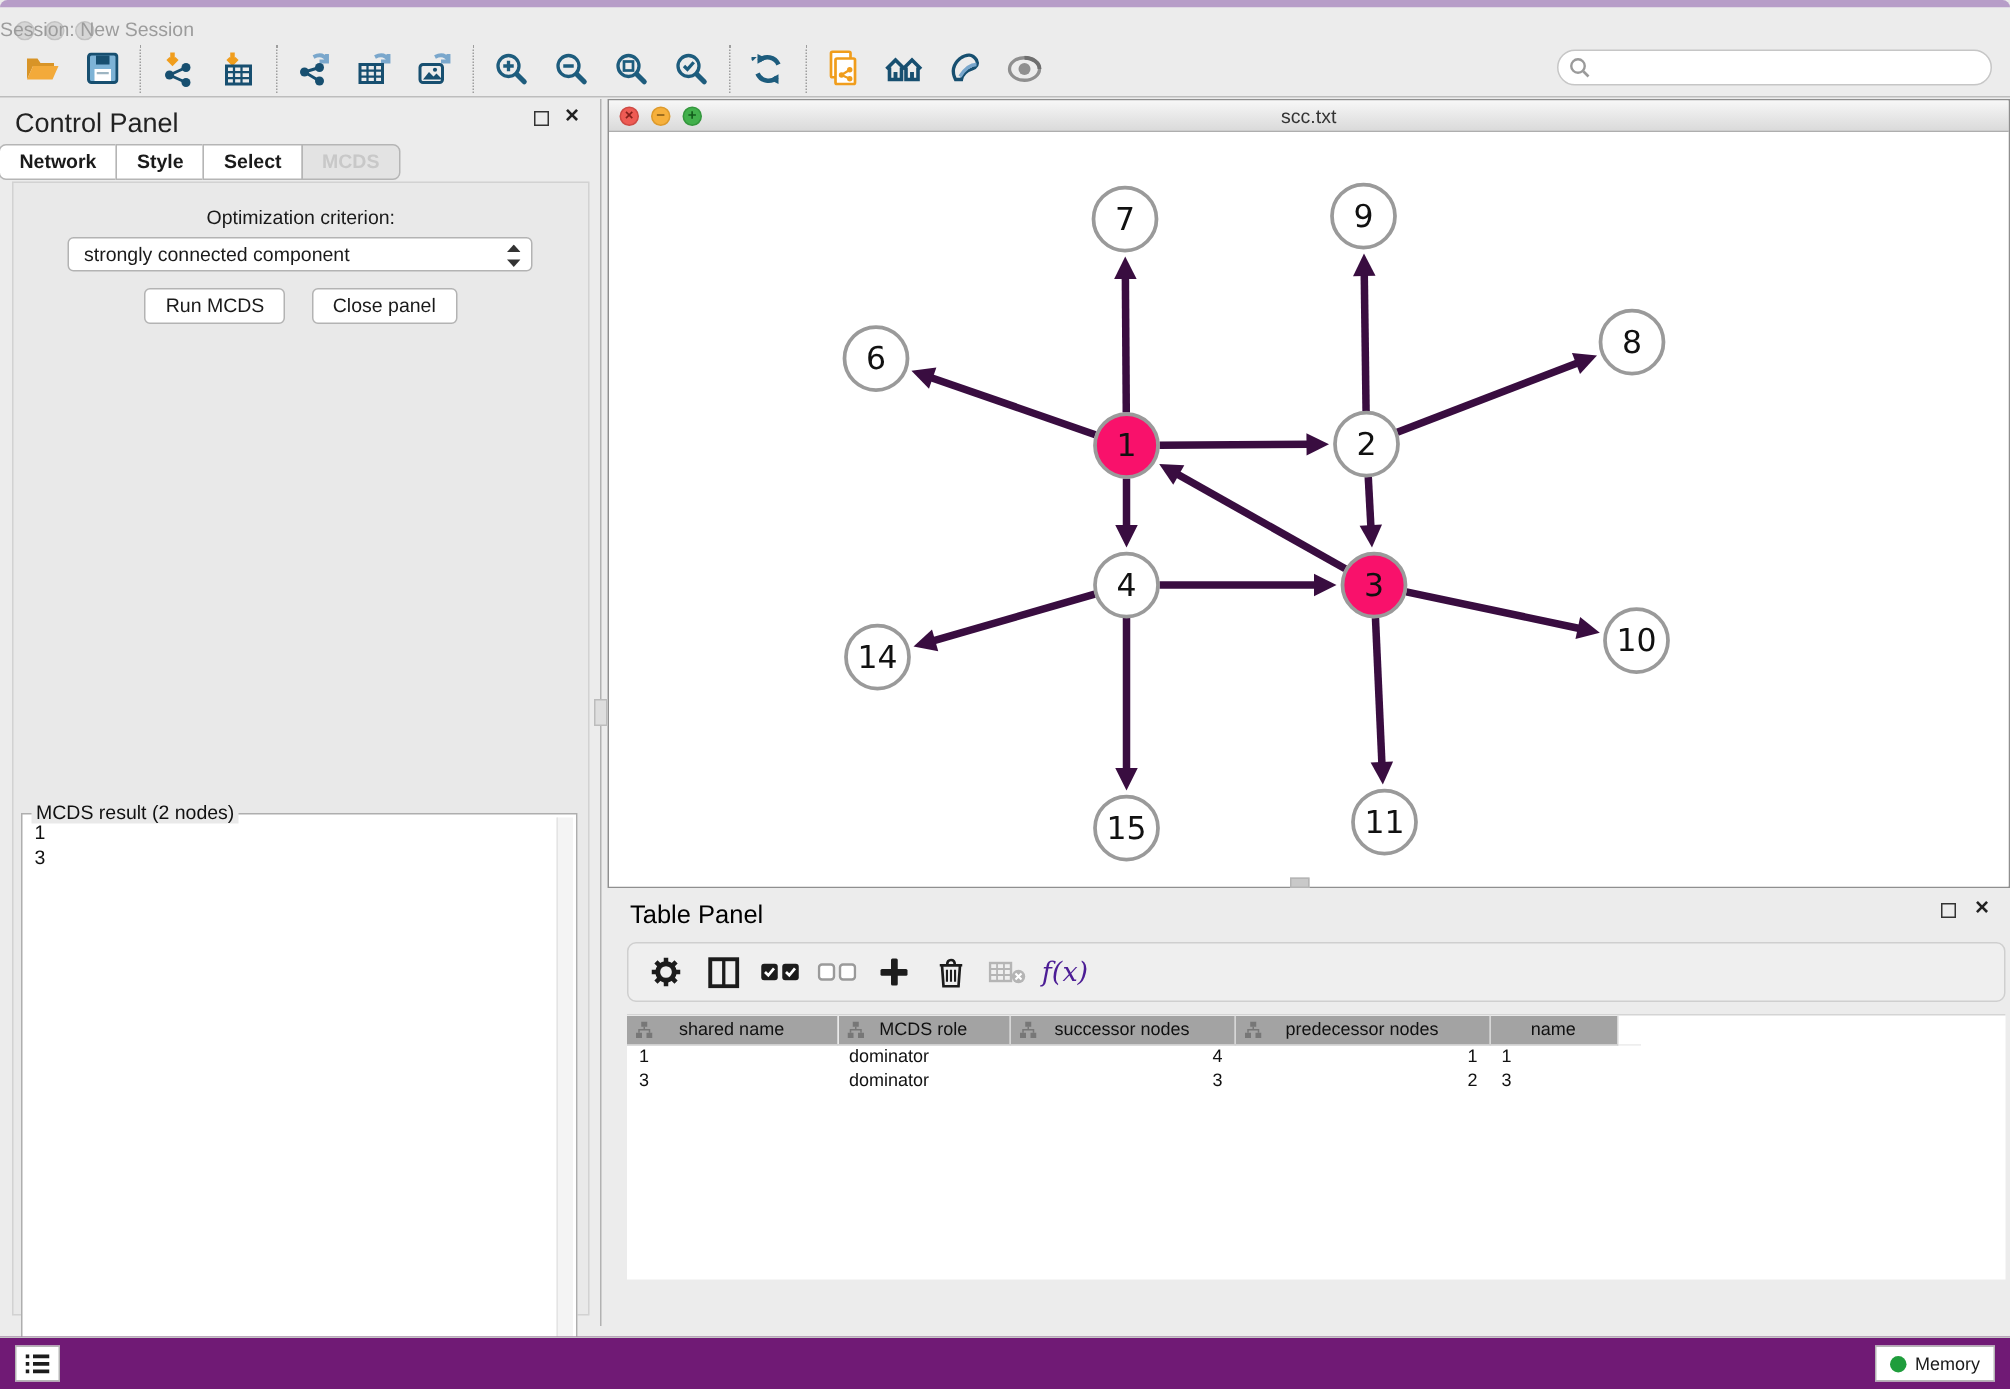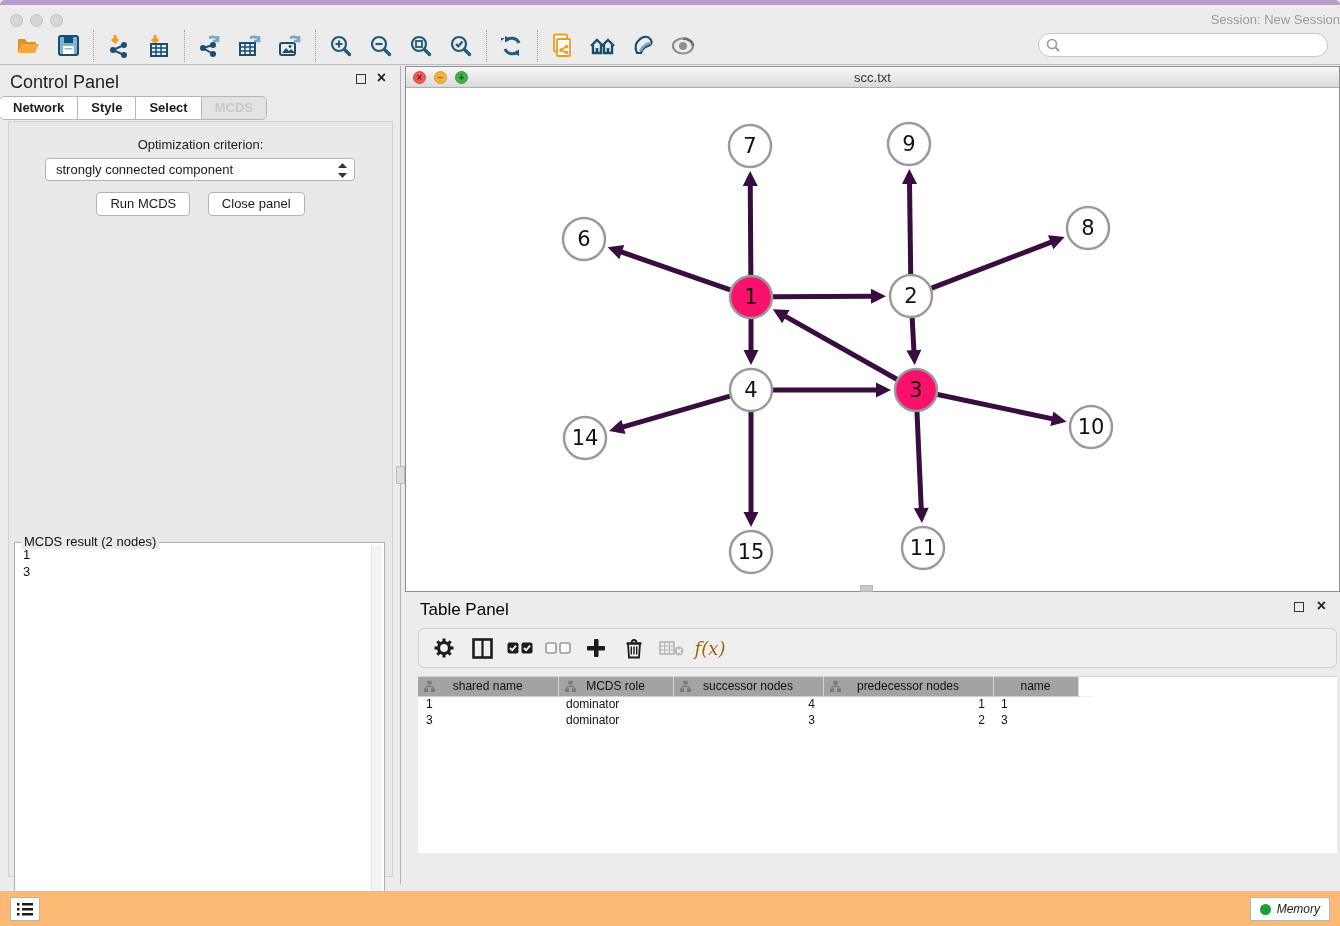--- a/index.html
+++ b/index.html
@@ -12,21 +12,21 @@
     overflow: hidden;
     color: #1a1a1a;
   }
   
   .purple-strip { position:absolute; top:0; left:0; width:1340px; height:5px;
     background:#b79dc8; border-radius:7px 7px 0 0; }
   .titlebar { position:absolute; top:5px; left:0; width:1340px; height:22px;
     background:#ececec; }
   .traffic { position:absolute; top:9px; width:13px; height:13px; border-radius:50%; }
   .t-gray { background:#d6d6d6; border:1px solid #c2c2c2; }
-  .main-title { position:absolute; top:7px; left:0; width:100%; text-align:right;
+  .main-title { position:absolute; top:7px; left:0; width:100%; text-align:left;
     color:#9c9c9c; font-size:13px; }
   .toolbar { position:absolute; top:27px; left:0; width:1340px; height:38px;
     background:#ececec; border-bottom:1px solid #bdbdbd;
     display:flex; align-items:center; padding-left:8px; }
   .tb-btn { width:40px; height:34px; display:flex; align-items:center; justify-content:center; }
   .tb-sep { width:0; height:32px; border-left:1px dotted #9e9e9e; margin:0 5px; }
   .search-wrap { position:absolute; right:12px; top:6px; width:290px; height:24px; }
   .search-wrap input { width:100%; height:100%; border:1px solid #c6c6c6; border-radius:12px;
     padding:0 8px 0 26px; font-size:13px; background:#fff; outline:none; }
   .search-mag { position:absolute; left:8px; top:5px; }
@@ -79,37 +79,37 @@
   .grip-h { position:absolute; left:860px; top:585px; width:13px; height:7px;
     background:#c9c9c9; border:1px solid #b5b5b5; }
 
   
   .table-panel { position:absolute; left:405px; top:592px; width:935px; height:292px; background:#ececec; }
   .tp-header { position:absolute; top:8px; left:15px; font-size:17px; color:#000000; }
   .tp-toolbar { position:absolute; top:36px; left:13px; width:919px; height:40px;
     background:#efefef; border:1px solid #cfcfcf; border-radius:6px;
     display:flex; align-items:center; padding-left:10px; gap:8px; }
   .tp-btn { width:30px; height:30px; display:flex; align-items:center; justify-content:center; }
-  .fx-label { font-family:"DejaVu Serif", serif; font-style:italic; font-size:18px; color:#a16207; }
+  .fx-label { font-family:"DejaVu Serif", serif; font-style:italic; font-size:18px; color:#4c1d95; }
   .node-table { position:absolute; top:84px; left:13px; width:919px; height:177px;
     background:#fff; border-top:1px solid #d4d4d4; overflow:hidden; }
   table.nt { border-collapse:collapse; table-layout:fixed; font-size:12px; }
   table.nt col.c1{width:140px} table.nt col.c2{width:115px} table.nt col.c3{width:150px}
   table.nt col.c4{width:170px} table.nt col.c5{width:85px}
   table.nt th { position:relative; height:19px; background:#a3a3a3; font-weight:normal; font-size:12px;
     border-right:1px solid #d6d6d6; border-bottom:1px solid #cfcfcf; text-align:center; color:#111; }
   table.nt th .th-icon { position:absolute; left:6px; top:4px; }
   table.nt td { height:16px; padding:0 8px; color:#111; }
   td.al { text-align:left; } td.ar { text-align:right; }
   .tp-tabs { position:absolute; bottom:5px; width:100%; text-align:center; }
   .tab.sel-gray { background:#d7d7d7; color:#ababab; }
 
   
   .statusbar { position:absolute; left:0; top:891px; width:1340px; height:35px;
-    background:#fdba74; border-top:1px solid #c4c4c4;font-style:italic; }
+    background:#701a75; border-top:1px solid #c4c4c4; }
   .status-left-btn { position:absolute; left:10px; top:5px; width:30px; height:24px;
     background:#fff; border:1px solid #b5b5b5; display:flex; align-items:center; justify-content:center; }
   .memory-btn { position:absolute; right:10px; top:5px; height:24px; background:#fff;
     border:1px solid #b5b5b5; display:flex; align-items:center; padding:0 9px; gap:6px; font-size:12px; }
   .mem-dot { width:11px; height:11px; border-radius:50%; background:#1f9d3c; }
 </style>
 </head>
 <body>
 
 <div class="purple-strip"></div>

